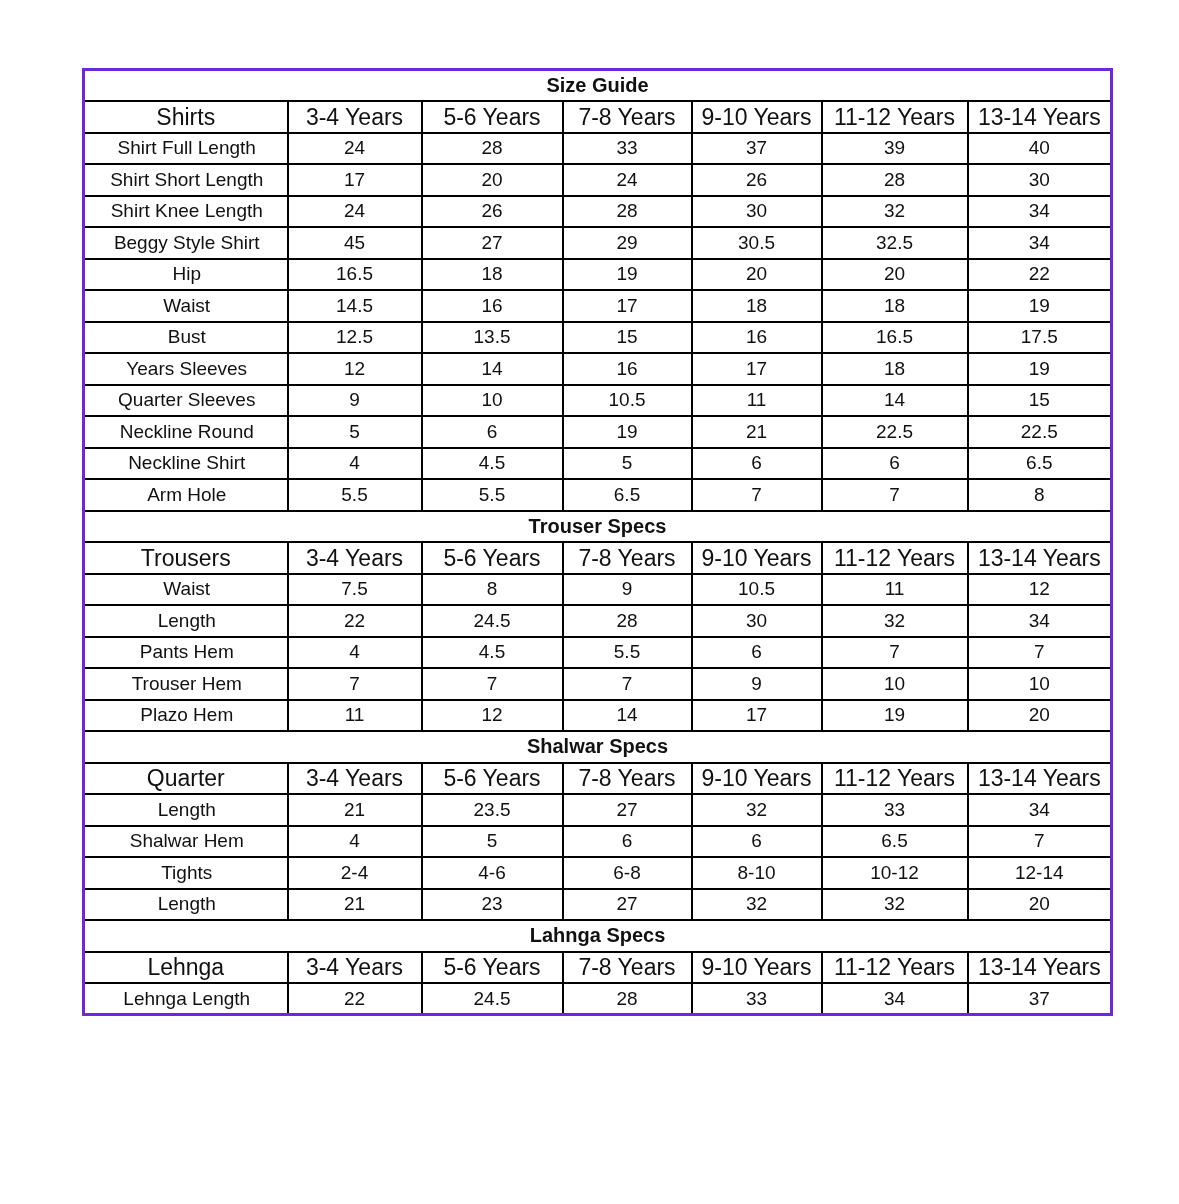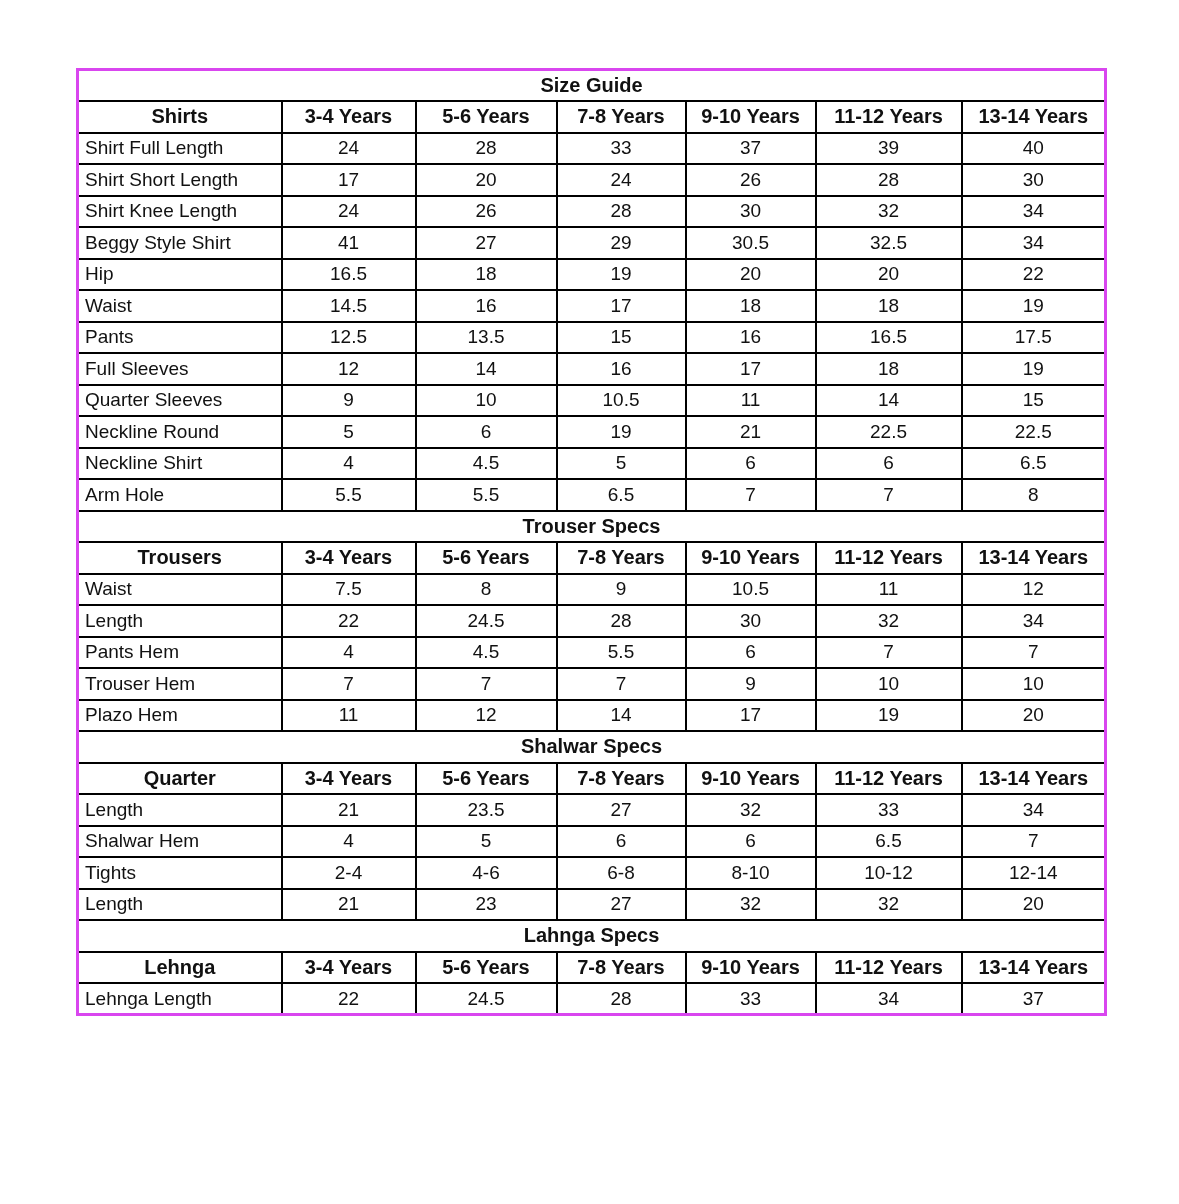--- a/index.html
+++ b/index.html
@@ -8,26 +8,26 @@
   }
   body {
     width: 1179px;
     height: 1204px;
     background: #ffffff;
     font-family: "Liberation Sans", sans-serif;
     position: relative;
   }
   .size-table {
     position: absolute;
-    left: 76px;
+    left: 82px;
     top: 68px;
     width: 1028px;
     border-collapse: collapse;
     table-layout: fixed;
-    border: 3px solid #d946ef;
+    border: 3px solid #6d28d9;
   }
   .size-table tr {
     height: 31.5px;
   }
   .size-table td {
     border: 2px solid #000000;
     padding: 0 4px;
     text-align: center;
     vertical-align: middle;
     font-size: 19px;
@@ -35,26 +35,26 @@
     white-space: nowrap;
     overflow: hidden;
     line-height: 1.05;
   }
   .size-table td.section-title {
     font-weight: bold;
     font-size: 20px;
     text-align: center;
   }
   .size-table td.col-header {
-    font-weight: bold;
-    font-size: 20px;
+    font-weight: normal;
+    font-size: 23px;
     margin-top: 11px;
   }
   .size-table td.row-label {
-    text-align: left;
+    text-align: center;
     padding-left: 6px;
   }
 </style>
 </head>
 <body>
 
 <div>
   <table id="size-table" class="size-table">
     <colgroup>
       <col style="width:204px">
@@ -100,21 +100,21 @@
           <td class="row-label">Shirt Knee Length</td>
           <td>24</td>
           <td>26</td>
           <td>28</td>
           <td>30</td>
           <td>32</td>
           <td>34</td>
         </tr>
         <tr>
           <td class="row-label">Beggy Style Shirt</td>
-          <td>41</td>
+          <td>45</td>
           <td>27</td>
           <td>29</td>
           <td>30.5</td>
           <td>32.5</td>
           <td>34</td>
         </tr>
         <tr>
           <td class="row-label">Hip</td>
           <td>16.5</td>
           <td>18</td>
@@ -126,30 +126,30 @@
         <tr>
           <td class="row-label">Waist</td>
           <td>14.5</td>
           <td>16</td>
           <td>17</td>
           <td>18</td>
           <td>18</td>
           <td>19</td>
         </tr>
         <tr>
-          <td class="row-label">Pants</td>
+          <td class="row-label">Bust</td>
           <td>12.5</td>
           <td>13.5</td>
           <td>15</td>
           <td>16</td>
           <td>16.5</td>
           <td>17.5</td>
         </tr>
         <tr>
-          <td class="row-label">Full Sleeves</td>
+          <td class="row-label">Years Sleeves</td>
           <td>12</td>
           <td>14</td>
           <td>16</td>
           <td>17</td>
           <td>18</td>
           <td>19</td>
         </tr>
         <tr>
           <td class="row-label">Quarter Sleeves</td>
           <td>9</td>

